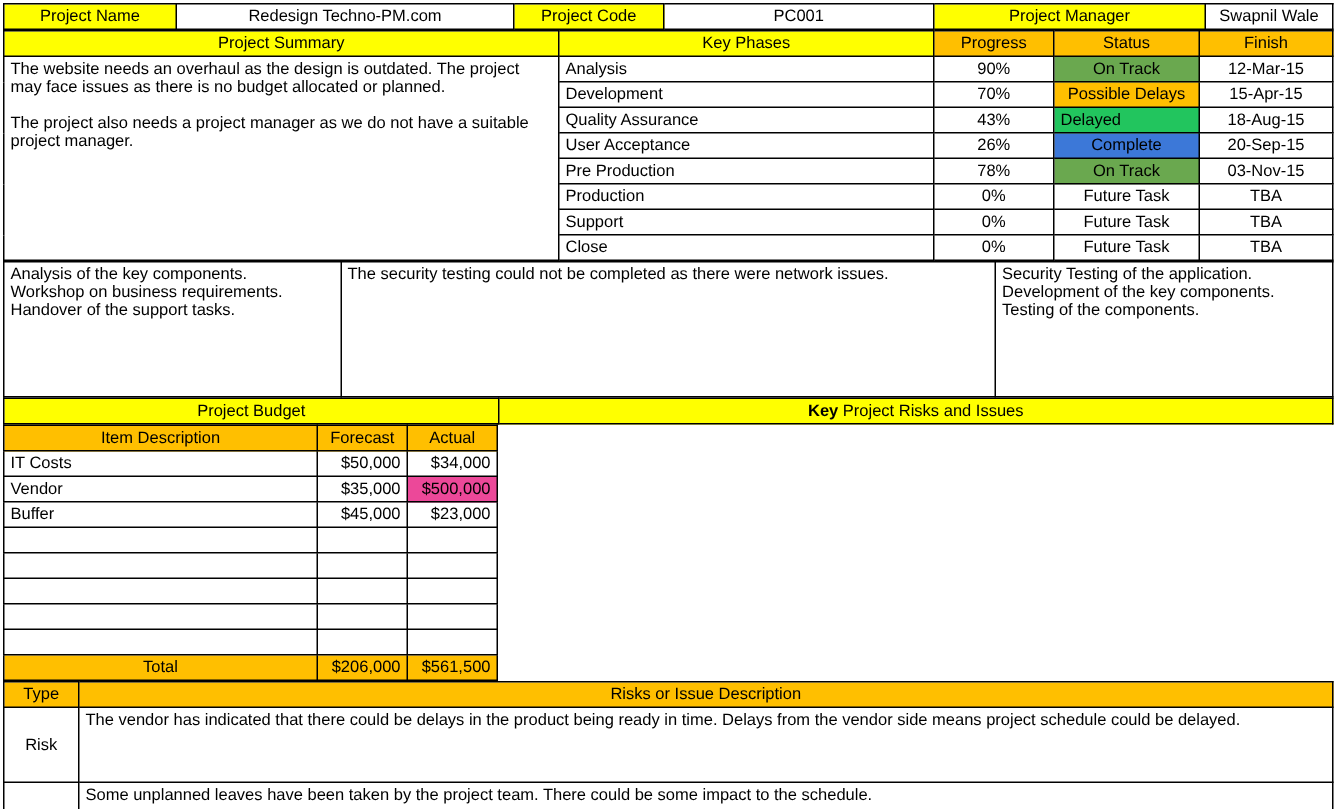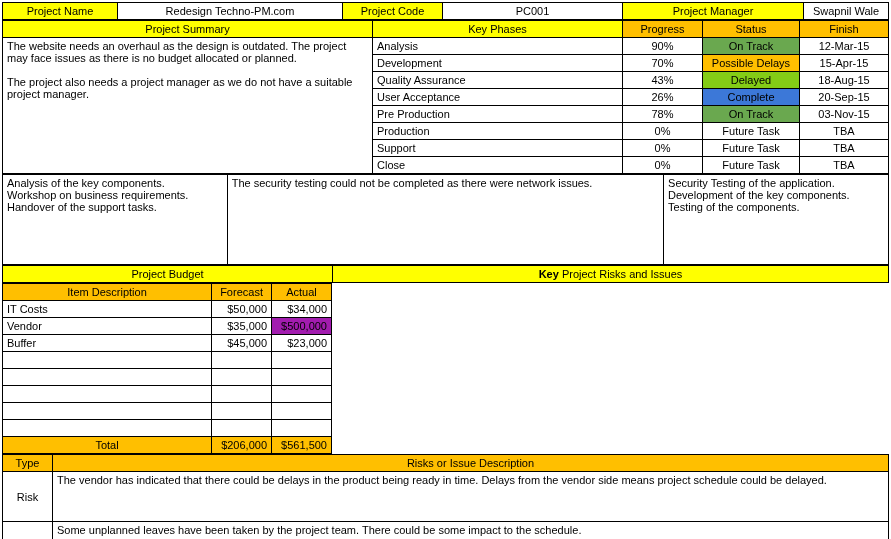--- a/index.html
+++ b/index.html
@@ -19,24 +19,24 @@
     font-size: 11px;
     height: 17px;
     vertical-align: middle;
   }
   .yellow { background: #ffff00; text-align: center; font-weight: normal; }
   .orange { background: #ffbf00; text-align: center; }
   .center { text-align: center; margin-top: 22px; }
   .right { text-align: right; }
   .status-ontrack { background:#6aa84f; color:#000; text-align:center; }
   .status-possible { background:#ffbf00; text-align:center; }
-  .status-delayed { background:#84cc16; color:#000; text-align:center; }
+  .status-delayed { background:#22c55e; color:#000; }
   .status-complete { background:#3c78d8; color:#000; text-align:center; }
   .status-future { background:#fff; text-align:center; }
-  .highlight-pink { background:#a21caf; }
+  .highlight-pink { background:#ec4899; }
   .valign-top { vertical-align: top; }
   .row { display:flex;flex-direction:column; }
 </style>
 </head>
 <body>
 
 <table>
   <tbody>
       <tr>
     <td class="yellow" style="width:115px">Project Name</td>

